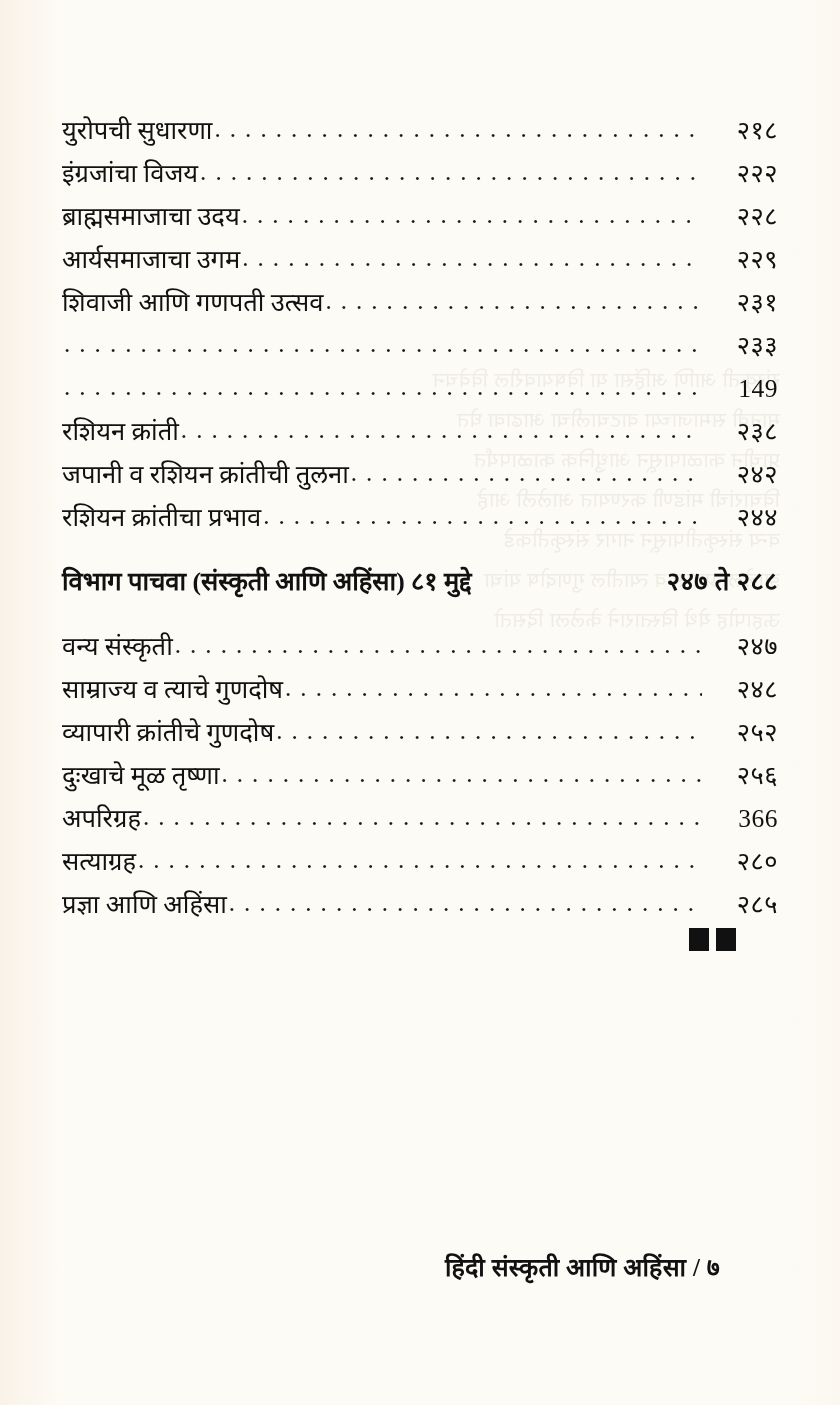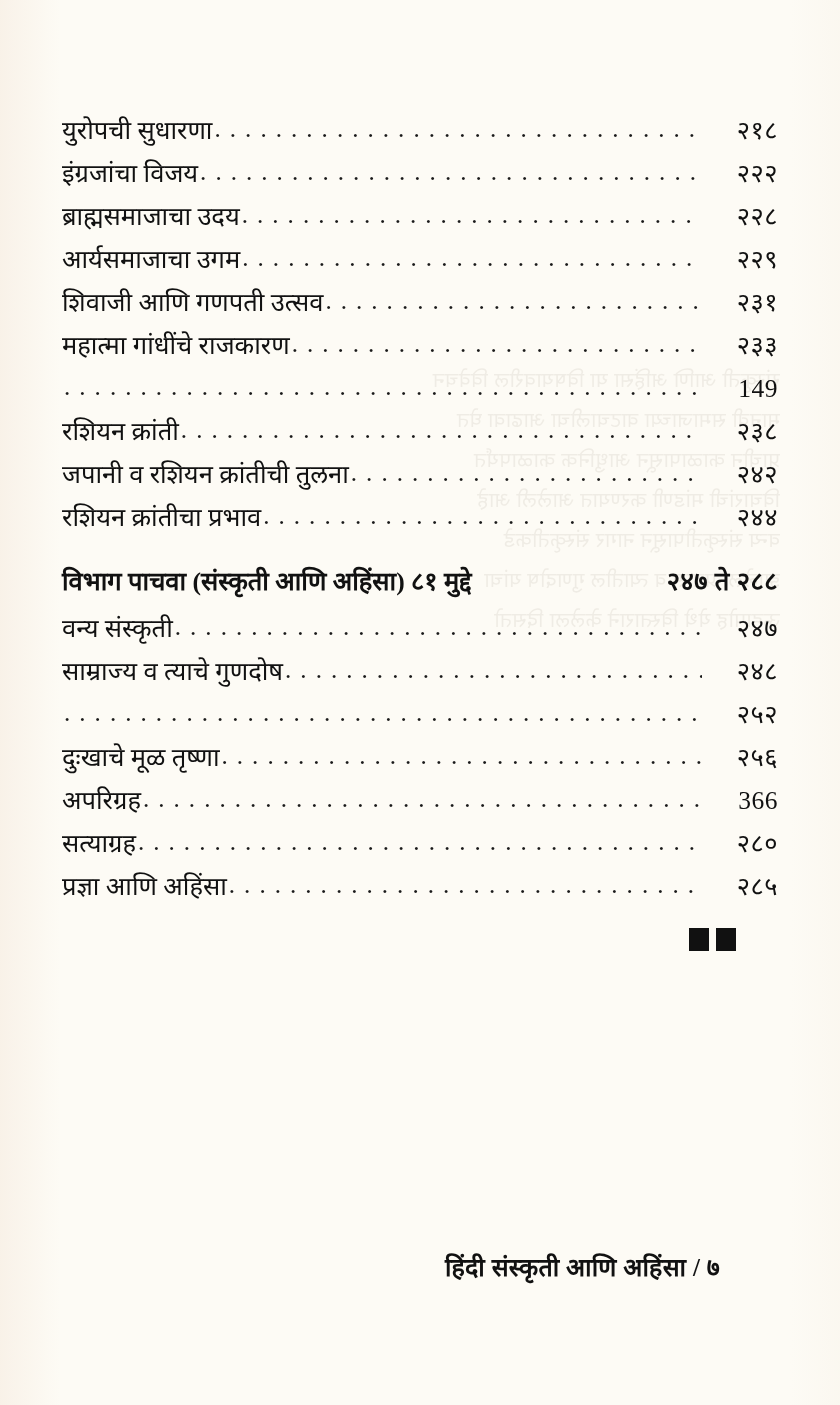--- a/index.html
+++ b/index.html
@@ -80,21 +80,21 @@
   .toc-row .pageno {
     flex: 0 0 auto;
     text-align: right;
     min-width: 74px;
     letter-spacing: 0.5px;
   }
 
   .toc-row.section {
     font-weight: bold;
     margin-top: 38px;
-    margin-bottom: 22px;
+    margin-bottom: 40px;
   }
 
   .toc-row.section .pageno {
     min-width: 128px;
     font-weight: bold;
   }
 
   .toc-row.section .leader {
     opacity: 0;
   }
@@ -156,21 +156,20 @@
         <span class="title">आर्यसमाजाचा उगम</span>
         <span class="leader">. . . . . . . . . . . . . . . . . . . . . . . . . . . . . . . . . . . . . . . . . . . . . . . . . . . . . . . . . . . . . . . . . . . . . . . . . . . . . . . . . . . . . . . . . </span>
         <span class="pageno">२२९</span>
       </div>
       <div class="toc-row">
         <span class="title">शिवाजी आणि गणपती उत्सव</span>
         <span class="leader">. . . . . . . . . . . . . . . . . . . . . . . . . . . . . . . . . . . . . . . . . . . . . . . . . . . . . . . . . . . . . . . . . . . . . . . . . . . . . . . . . . . . . . . . . </span>
         <span class="pageno">२३१</span>
       </div>
       <div class="toc-row">
-        <span class="title">महात्मा गांधींचे राजकारण</span>
         <span class="leader">. . . . . . . . . . . . . . . . . . . . . . . . . . . . . . . . . . . . . . . . . . . . . . . . . . . . . . . . . . . . . . . . . . . . . . . . . . . . . . . . . . . . . . . . . </span>
         <span class="pageno">२३३</span>
       </div>
       <div class="toc-row">
         <span class="leader">. . . . . . . . . . . . . . . . . . . . . . . . . . . . . . . . . . . . . . . . . . . . . . . . . . . . . . . . . . . . . . . . . . . . . . . . . . . . . . . . . . . . . . . . . </span>
         <span class="pageno">149</span>
       </div>
       <div class="toc-row">
         <span class="title">रशियन क्रांती</span>
         <span class="leader">. . . . . . . . . . . . . . . . . . . . . . . . . . . . . . . . . . . . . . . . . . . . . . . . . . . . . . . . . . . . . . . . . . . . . . . . . . . . . . . . . . . . . . . . . </span>
@@ -195,20 +194,21 @@
         <span class="title">वन्य संस्कृती</span>
         <span class="leader">. . . . . . . . . . . . . . . . . . . . . . . . . . . . . . . . . . . . . . . . . . . . . . . . . . . . . . . . . . . . . . . . . . . . . . . . . . . . . . . . . . . . . . . . . </span>
         <span class="pageno">२४७</span>
       </div>
       <div class="toc-row">
         <span class="title">साम्राज्य व त्याचे गुणदोष</span>
         <span class="leader">. . . . . . . . . . . . . . . . . . . . . . . . . . . . . . . . . . . . . . . . . . . . . . . . . . . . . . . . . . . . . . . . . . . . . . . . . . . . . . . . . . . . . . . . . </span>
         <span class="pageno">२४८</span>
       </div>
       <div class="toc-row">
+        <span class="title">व्यापारी क्रांतीचे गुणदोष</span>
         <span class="leader">. . . . . . . . . . . . . . . . . . . . . . . . . . . . . . . . . . . . . . . . . . . . . . . . . . . . . . . . . . . . . . . . . . . . . . . . . . . . . . . . . . . . . . . . . </span>
         <span class="pageno">२५२</span>
       </div>
       <div class="toc-row">
         <span class="title">दुःखाचे मूळ तृष्णा</span>
         <span class="leader">. . . . . . . . . . . . . . . . . . . . . . . . . . . . . . . . . . . . . . . . . . . . . . . . . . . . . . . . . . . . . . . . . . . . . . . . . . . . . . . . . . . . . . . . . </span>
         <span class="pageno">२५६</span>
       </div>
       <div class="toc-row">
         <span class="title">अपरिग्रह</span>

